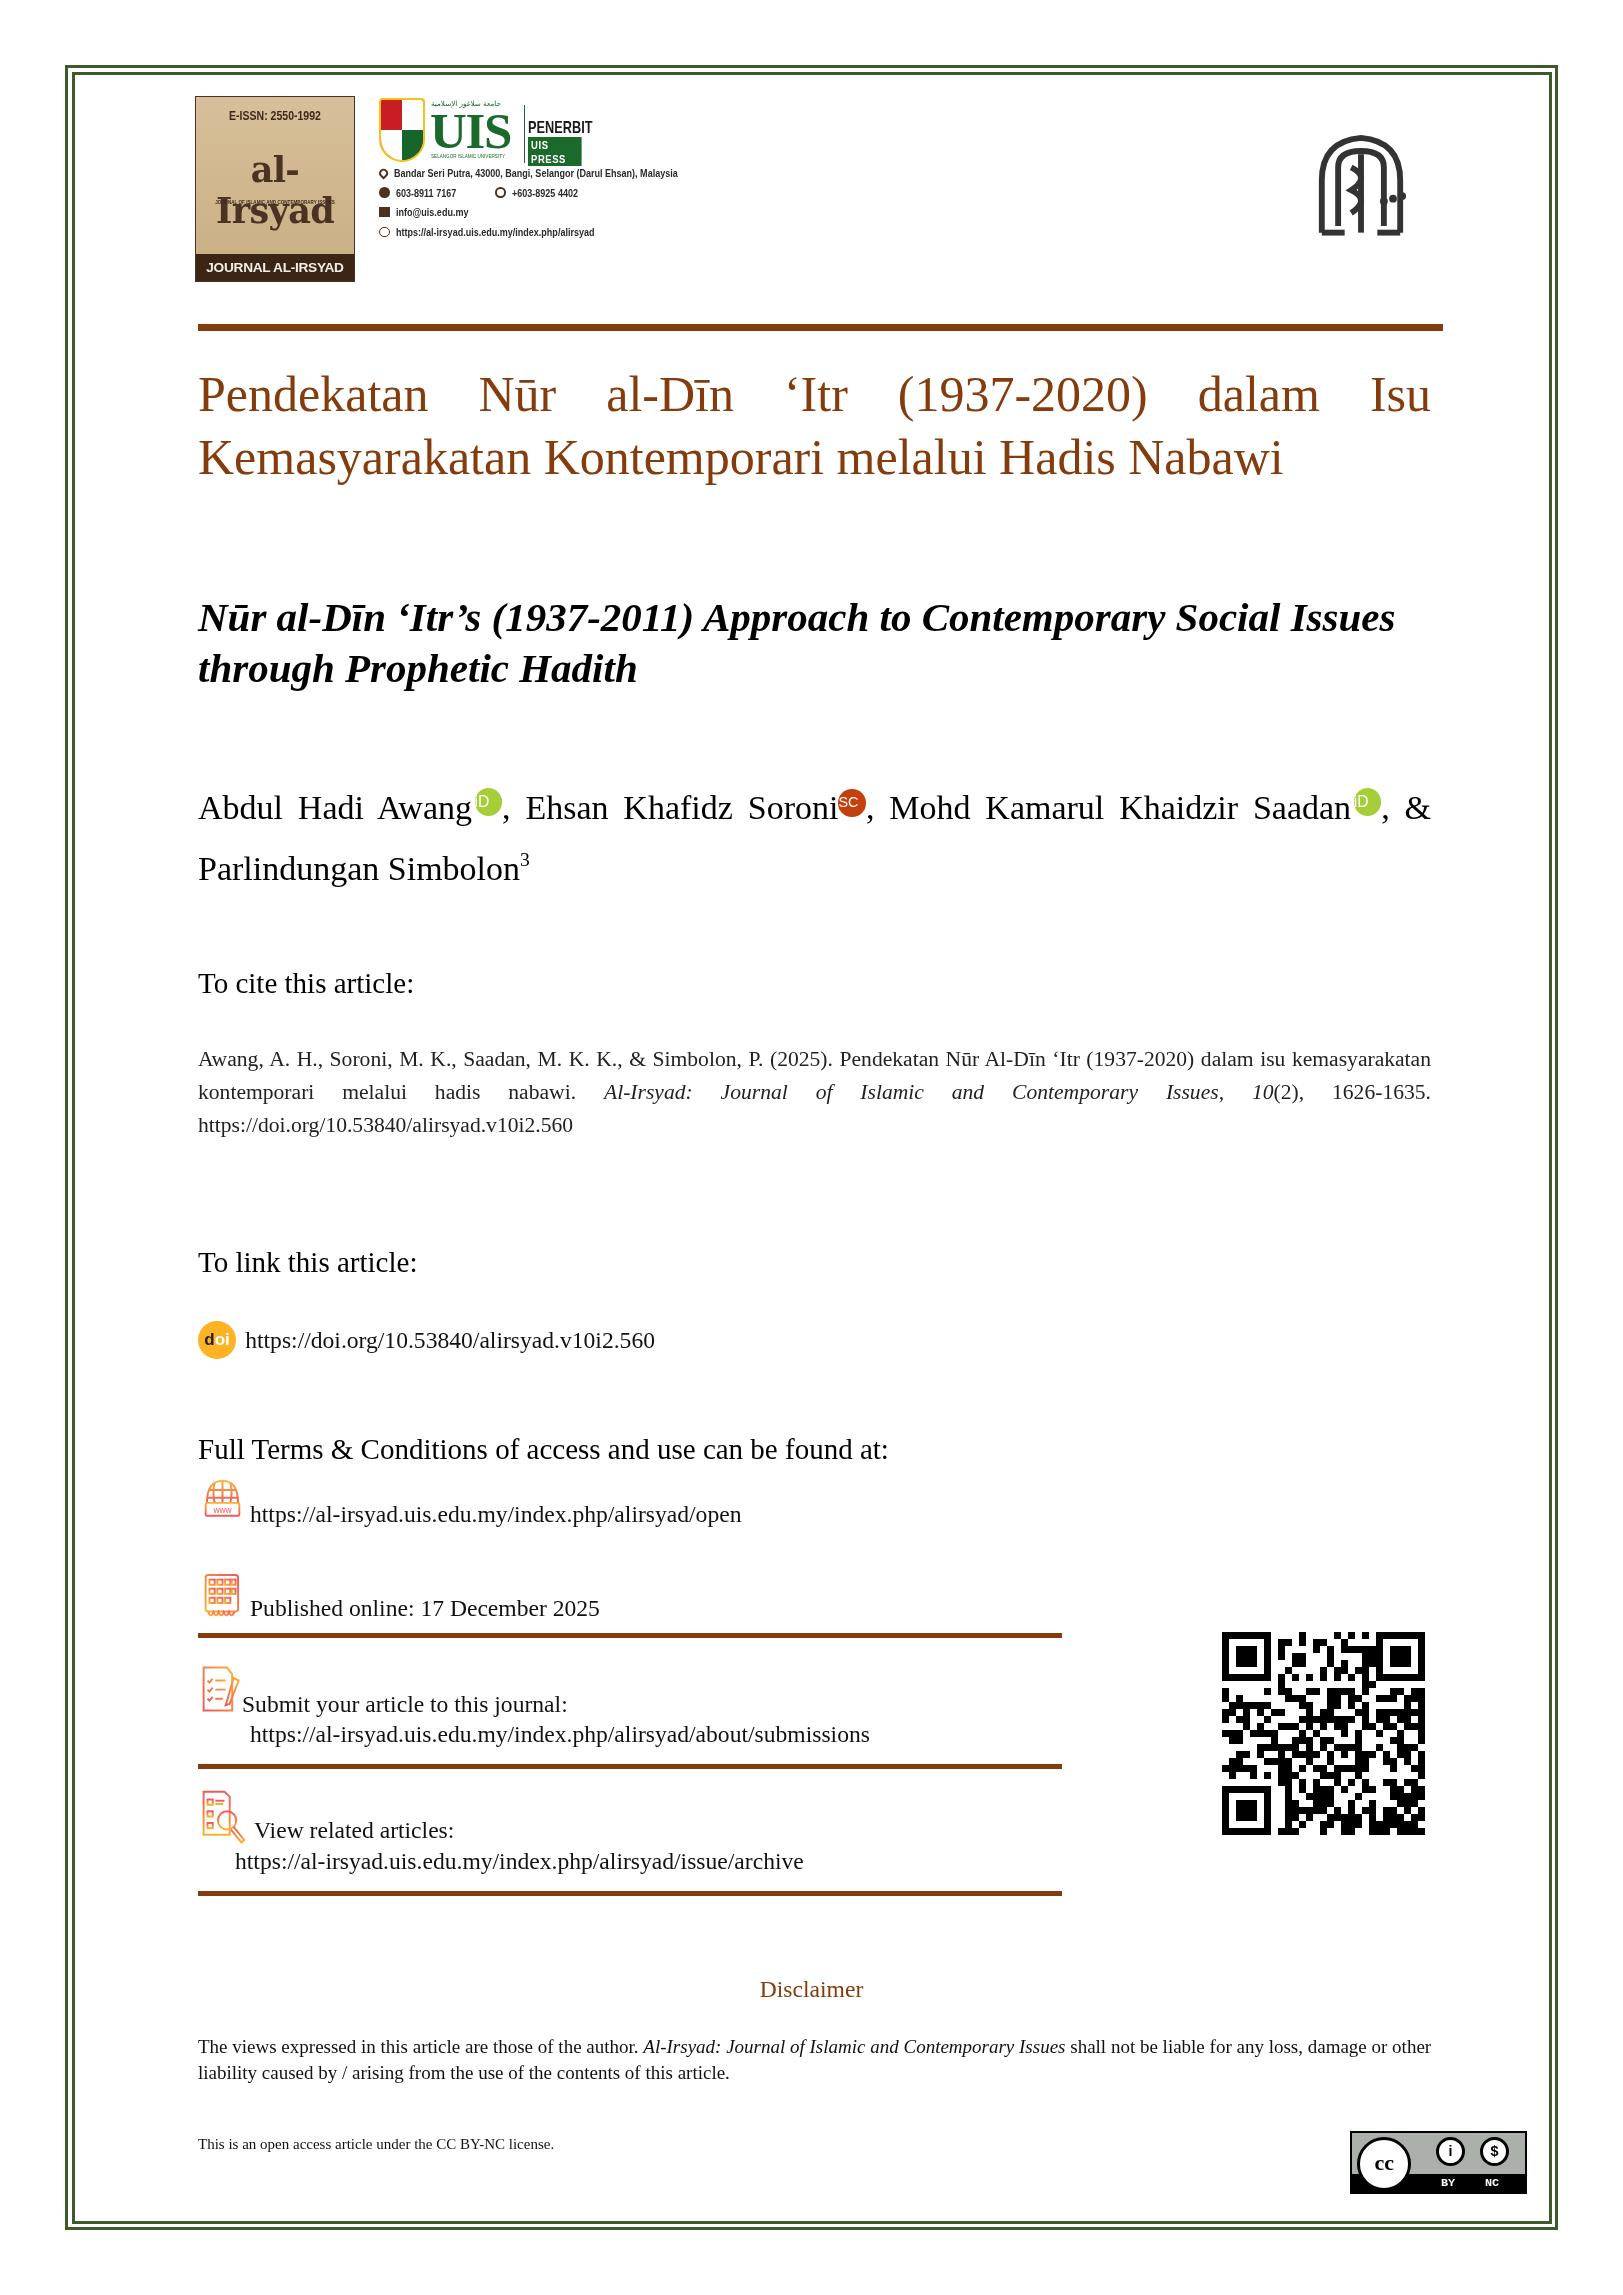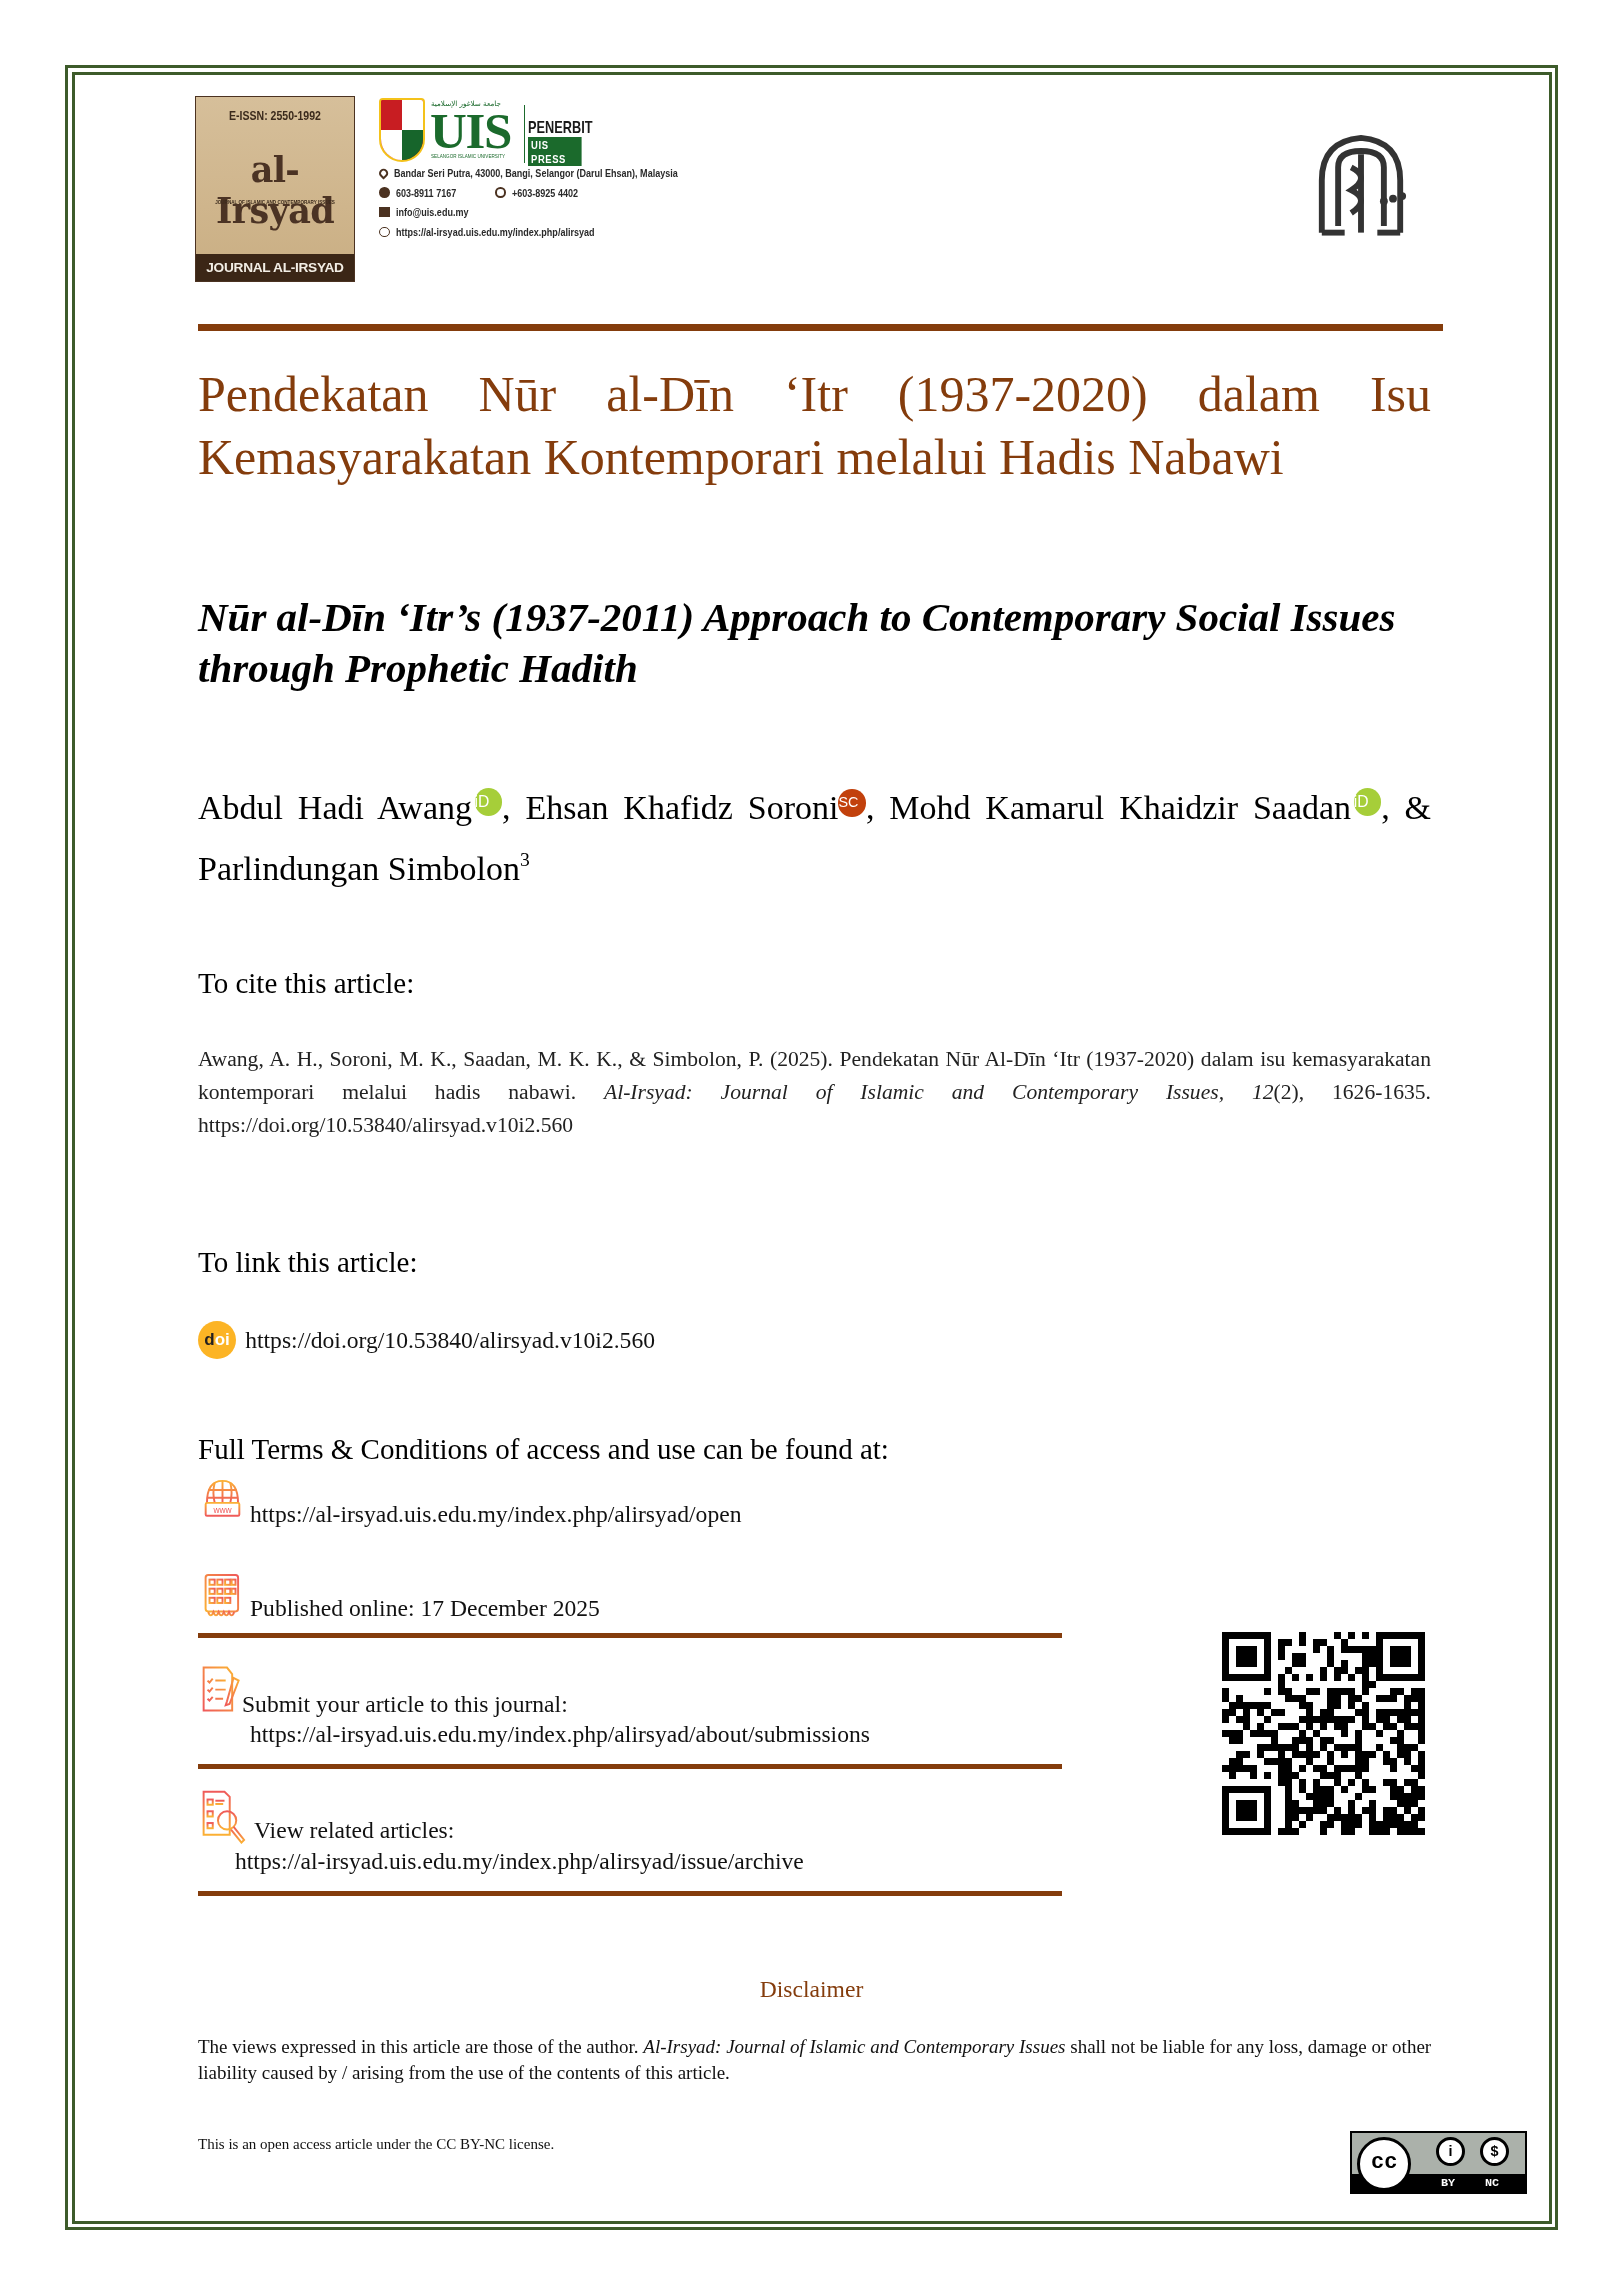--- a/index.html
+++ b/index.html
@@ -145,21 +145,21 @@
     .disclaimer-text i { font-style: italic; }
 
     .license-text { position: absolute; left: 198px; top: 2136px; font-family: "Liberation Serif", serif; font-size: 15px; color: #111; }
 
     .cc-badge {
       position: absolute; left: 1350px; top: 2131px; width: 177px; height: 63px;
       background: #abb1aa; border: 2px solid #000;
     }
     .cc-badge .bottom { position: absolute; left: 0; bottom: 0; width: 100%; height: 18.3px; background: #000; }
     .cc-badge .cc { position: absolute; left: 5.2px; top: 3.9px; width: 54px; height: 54px; border-radius: 50%; background: #fff; border: 3.9px solid #000;
-      font-family: Liberation Mono, monospace; font-weight: bold; font-size: 22px; line-height: 46px; text-align: center; color: #000; }
+      font-family: Liberation Serif, serif; font-weight: bold; font-size: 22px; line-height: 46px; text-align: center; color: #000; }
     .cc-badge .by { position: absolute; left: 84px; top: 3.9px; width: 29px; height: 29px; border-radius: 50%; background: #fff; border: 3.3px solid #000;
       font-family: "Liberation Sans", sans-serif; font-weight: bold; font-size: 14.4px; line-height: 22px; text-align: center; }
     .cc-badge .nc { position: absolute; left: 128px; top: 3.9px; width: 29px; height: 29px; border-radius: 50%; background: #fff; border: 3.3px solid #000;
       font-family: "Liberation Sans", sans-serif; font-weight: bold; font-size: 14.4px; line-height: 22px; text-align: center; }
     .cc-badge .lbl { position: absolute; bottom: 2px; font-family: "Liberation Mono", monospace; font-size: 11.8px; color: #fff; font-weight: bold; }
   </style>
 </head>
 <body>
 
 <div class="frame-outer"></div>
@@ -228,21 +228,21 @@
 <div class="top-rule"></div>
 
 <div class="title-ms">Pendekatan Nūr al-Dīn ‘Itr (1937-2020) dalam Isu Kemasyarakatan Kontemporari melalui Hadis Nabawi</div>
 <div class="title-en">Nūr al-Dīn ‘Itr’s (1937-2011) Approach to Contemporary Social Issues through Prophetic Hadith</div>
 
 <div class="authors">
   <span>Abdul Hadi Awang</span><span class="orcid">iD</span><span>, </span><span>Ehsan Khafidz Soroni</span><span class="scopus">SC</span><span>, </span><span>Mohd Kamarul Khaidzir Saadan</span><span class="orcid">iD</span><span>, &amp; </span><span>Parlindungan Simbolon</span><span class="sup">3</span>
 </div>
 
 <div class="h-section" style="top:967px;">To cite this article:</div>
-<div class="citation"><span>Awang, A. H., Soroni, M. K., Saadan, M. K. K., &amp; Simbolon, P. (2025). Pendekatan Nūr Al-Dīn ‘Itr (1937-2020) dalam isu kemasyarakatan kontemporari melalui hadis nabawi. </span><i>Al-Irsyad: Journal of Islamic and Contemporary Issues,</i> <i>12</i><span>(2), 1626-1635. https://doi.org/10.53840/alirsyad.v10i2.560</span></div>
+<div class="citation"><span>Awang, A. H., Soroni, M. K., Saadan, M. K. K., &amp; Simbolon, P. (2025). Pendekatan Nūr Al-Dīn ‘Itr (1937-2020) dalam isu kemasyarakatan kontemporari melalui hadis nabawi. </span><i>Al-Irsyad: Journal of Islamic and Contemporary Issues,</i> <i>10</i><span>(2), 1626-1635. https://doi.org/10.53840/alirsyad.v10i2.560</span></div>
 
 <div class="h-section" style="top:1246px;">To link this article:</div>
 <div class="doi-row">
   <div class="doi-icon"><b>d</b>oi</div>
   <span class="link-text">https://doi.org/10.53840/alirsyad.v10i2.560</span>
 </div>
 
 <div class="h-section" style="top:1433px;">Full Terms &amp; Conditions of access and use can be found at:</div>
 
 <div class="res-row" style="top:1477px;">

